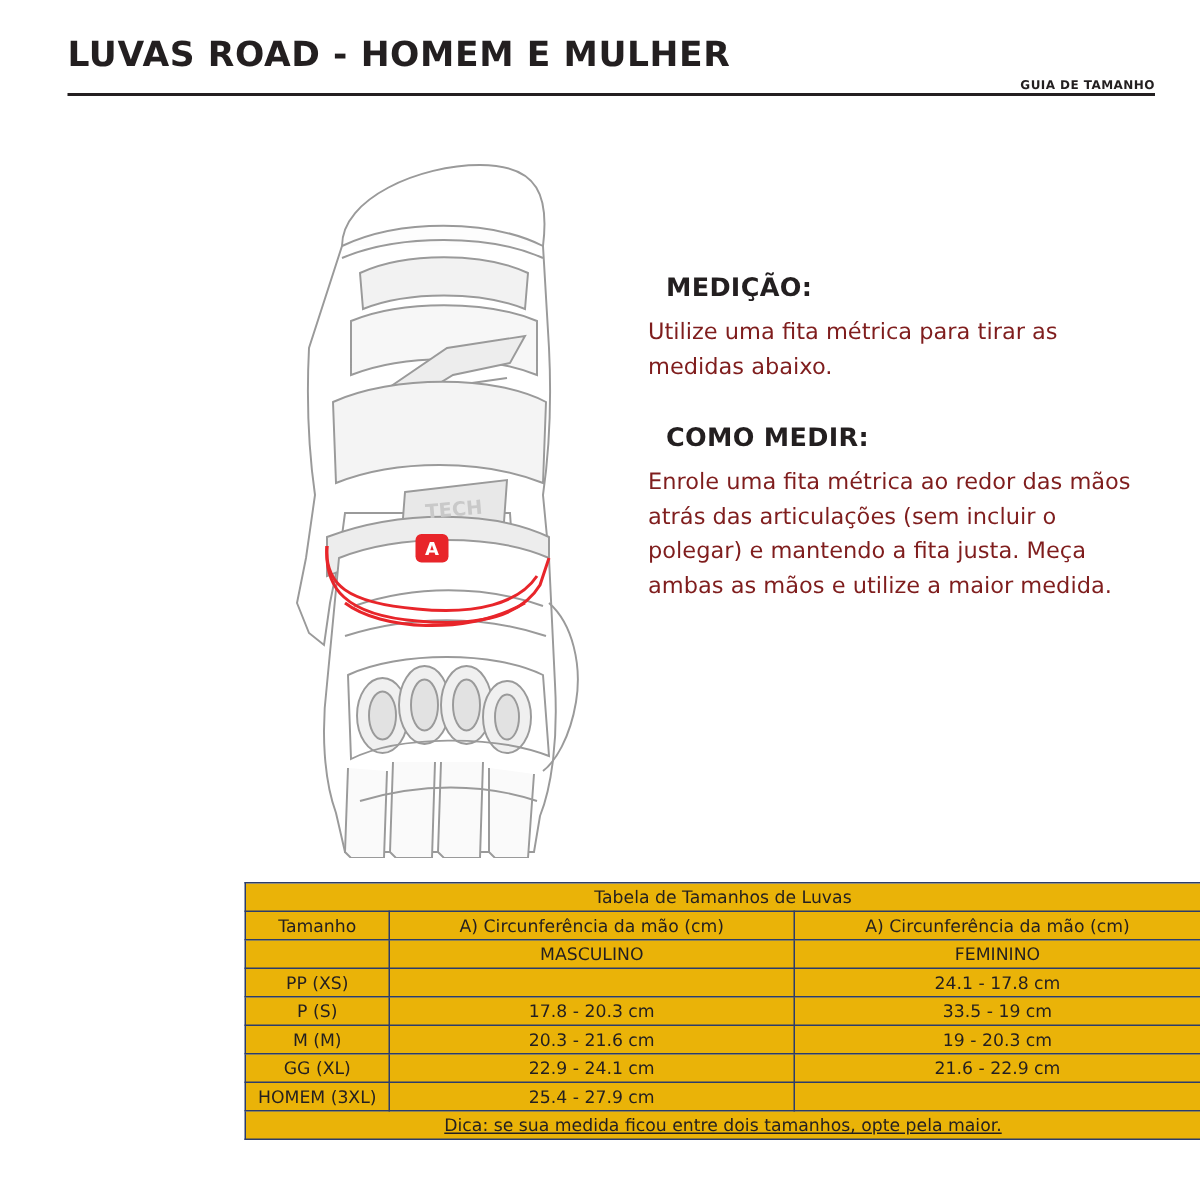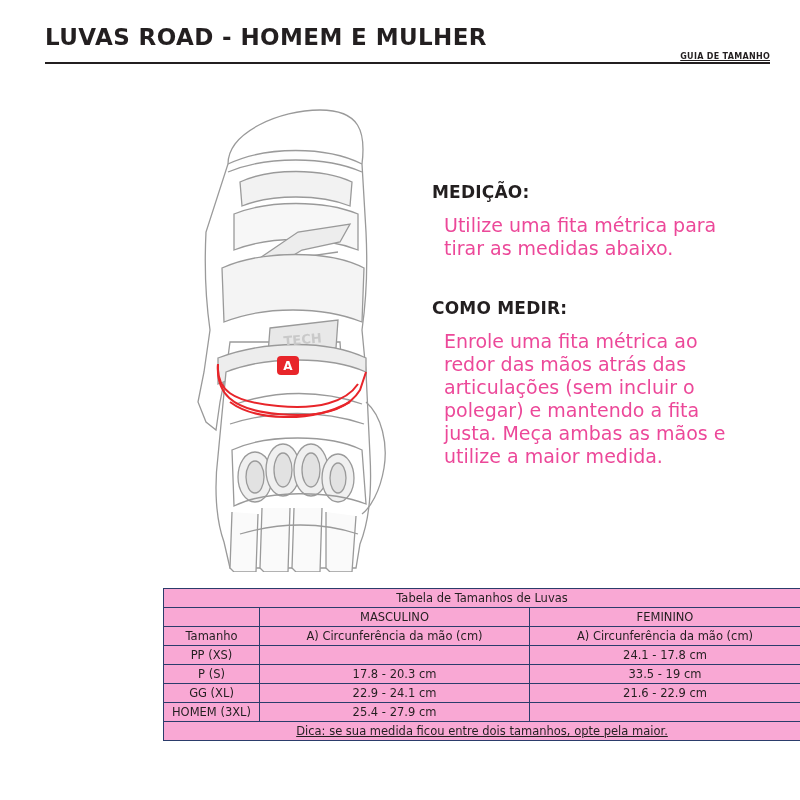--- a/index.html
+++ b/index.html
@@ -17,52 +17,52 @@
   
   .header {
     position:absolute; left:45px; top:22px; width:725px; height:42px;
   }
   .header-title {
     font-size: 23px; font-weight: bold; letter-spacing: 0.4px;
     color:#231f20; line-height: 30px;
   }
   .header-right {
     position:absolute; right:0; bottom:3px;
-    font-size: 8px; font-weight: bold; letter-spacing:0.3px; color:#231f20;text-decoration:underline;
+    font-size: 8px; font-weight: bold; letter-spacing:0.3px; color:#231f20;
   }
   .header-rule {
     position:absolute; left:45px; top:62px; width:725px;
     border-top: 2px solid #231f20;
   }
 
   
   .textblock { position:absolute; left:432px; top:182px; width:330px; }
   .tb-head {
     font-size: 17px; font-weight: bold; color:#231f20;
-    letter-spacing: 0.2px; margin: 0 0 8px 0;
+    letter-spacing: 0.2px; margin: 0 0 8px 12px;
   }
   .tb-body {
-    font-size: 19px; line-height: 23px; color:#ec4899; margin:12px;
+    font-size: 15px; line-height: 23px; color:#7f1d1d; margin:0;
   }
   .tb-gap { height: 26px; }
 
   
   .glove { position:absolute; left:170px; top:72px; width:250px; height:500px; }
 
   
   .table-wrap { position:absolute; left:163px; top:588px; width:637px; }
   table.sizes { border-collapse: collapse; width: 637px; table-layout: fixed; }
   table.sizes td {
     border: 1px solid #2b3c6b;
     font-size: 11.5px;
     text-align: center;
     height: 19px;
     padding: 0 2px;
     color: #231f20;
-    background: #f9a8d4;
+    background: #eab308;
   }
   td.title-row {
     background:#2b3c6b; color:#ffffff; font-size:11.5px; height:20px;
     border:1px solid #2b3c6b;
   }
   td.hdr-masc {
     background:#2b3c6b; color:#ffffff; height:20px;
   }
   td.hdr-fem {
     background:#c2186f; color:#ffffff; height:20px;
@@ -178,41 +178,46 @@
       <colgroup>
         <col class="col-a">
           <col class="col-b">
           <col class="col-c">
       </colgroup>
       <tbody>
         <tr>
           <td class="title-row" colspan="3">Tabela de Tamanhos de Luvas</td>
         </tr>
         <tr>
+          <td class="sub-size">Tamanho</td>
+          <td class="sub-masc">A) Circunferência da mão (cm)</td>
+          <td class="sub-fem">A) Circunferência da mão (cm)</td>
+        </tr>
+        <tr>
           <td class="sub-blank"></td>
           <td class="hdr-masc">MASCULINO</td>
           <td class="hdr-fem">FEMININO</td>
         </tr>
-        <tr>
-          <td class="sub-size">Tamanho</td>
-          <td class="sub-masc">A) Circunferência da mão (cm)</td>
-          <td class="sub-fem">A) Circunferência da mão (cm)</td>
-        </tr>
 
         <tr>
           <td class="cell-size">PP (XS)</td>
           <td></td>
           <td>24.1 - 17.8 cm</td>
         </tr>
         <tr>
           <td class="cell-size">P (S)</td>
           <td>17.8 - 20.3 cm</td>
           <td>33.5 - 19 cm</td>
         </tr>
         <tr>
+          <td class="cell-size">M (M)</td>
+          <td>20.3 - 21.6 cm</td>
+          <td>19 - 20.3 cm</td>
+        </tr>
+        <tr>
           <td class="cell-size">GG (XL)</td>
           <td>22.9 - 24.1 cm</td>
           <td>21.6 - 22.9 cm</td>
         </tr>
         <tr>
           <td class="cell-size">HOMEM (3XL)</td>
           <td>25.4 - 27.9 cm</td>
           <td></td>
         </tr>
 

